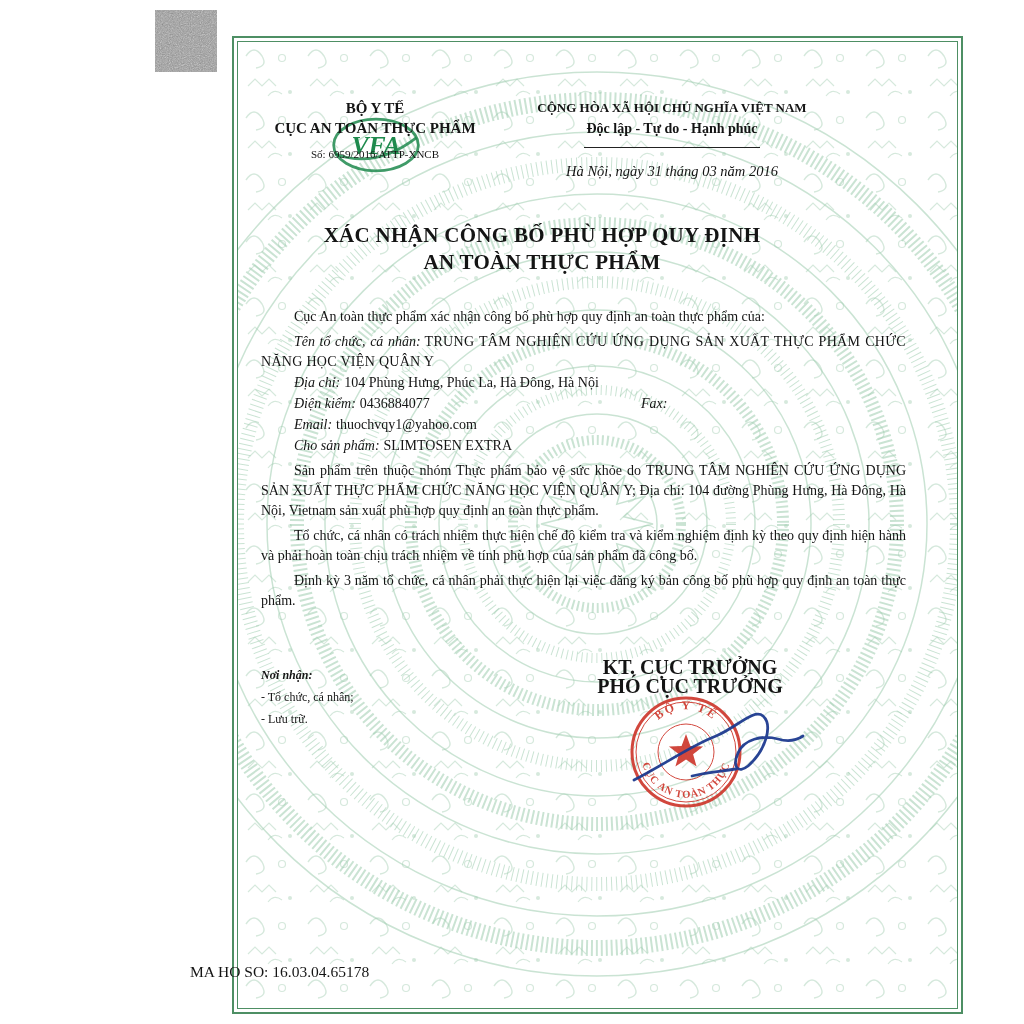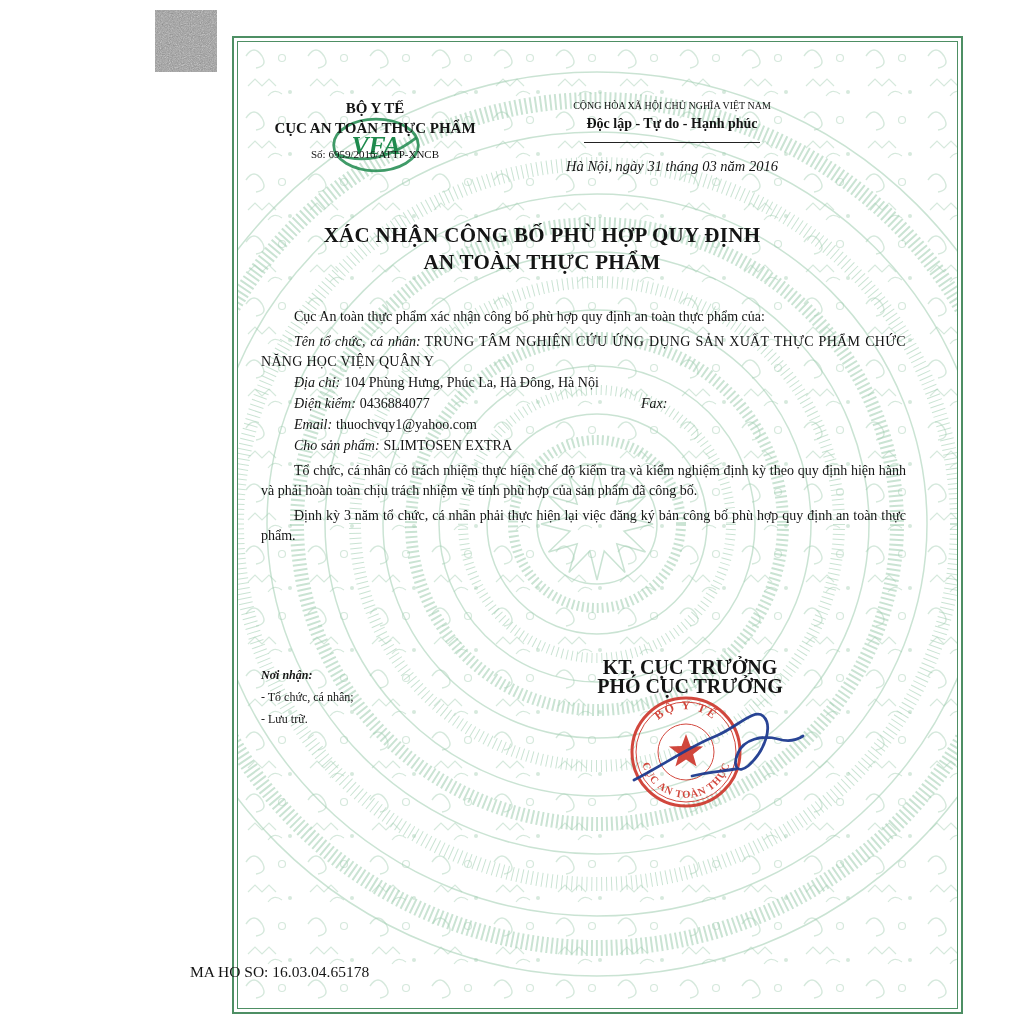--- a/index.html
+++ b/index.html
@@ -18,21 +18,21 @@
              pointer-events:none;z-index:0;}
 
   
   .hdr-left{position:absolute;left:252px;top:100px;width:246px;text-align:center;z-index:2;}
   .hdr-left .l1{font-weight:bold;font-size:15px;}
   .hdr-left .l2{font-weight:bold;font-size:15px;margin-top:3px;}
   .hdr-left .so{font-size:11px;margin-top:11px;}
   .vfa-logo{position:absolute;left:330px;top:114px;width:92px;height:62px;z-index:1;}
 
   .hdr-right{position:absolute;left:512px;top:100px;width:320px;text-align:center;z-index:2;}
-  .hdr-right .l1{font-weight:normal;font-size:10px;}
+  .hdr-right .l1{font-weight:bold;font-size:13px;}
   .hdr-right .l2{font-weight:bold;font-size:14px;margin-top:5px;}
   .underline-span{display:inline-block;padding:0 2px 10px;border-bottom:1.3px solid #222;}
   .hdr-right .date{font-style:italic;font-size:14.5px;margin-top:15px;}
 
   
   .title{position:absolute;left:268px;top:222px;width:548px;text-align:center;
          font-weight:bold;font-size:21px;line-height:27px;letter-spacing:.3px;z-index:2;}
 
   
   .doc-body{position:absolute;left:261px;top:307px;width:645px;font-size:14px;
@@ -142,20 +142,21 @@
     <p class="para indent mt"><i class="lbl">Tên tổ chức, cá nhân:</i><span class="caps">TRUNG TÂM NGHIÊN CỨU ỨNG DỤNG SẢN XUẤT THỰC PHẨM CHỨC NĂNG HỌC VIỆN QUÂN Y</span></p>
 
     <p class="para indent"><i class="lbl">Địa chỉ:</i><span>104 Phùng Hưng, Phúc La, Hà Đông, Hà Nội</span></p>
 
     <p class="para indent phone-row"><i class="lbl">Điện kiểm:</i><span>0436884077</span><i class="fax-lbl">Fax:</i></p>
 
     <p class="para indent"><i class="lbl">Email:</i><span>thuochvqy1@yahoo.com</span></p>
 
     <p class="para indent"><i class="lbl">Cho sản phẩm:</i><span>SLIMTOSEN EXTRA</span></p>
 
+    <p class="para indent mt">Sản phẩm trên thuộc nhóm Thực phẩm bảo vệ sức khỏe do TRUNG TÂM NGHIÊN CỨU ỨNG DỤNG SẢN XUẤT THỰC PHẨM CHỨC NĂNG HỌC VIỆN QUÂN Y; Địa chỉ: 104 đường Phùng Hưng, Hà Đông, Hà Nội, Vietnam sản xuất phù hợp quy định an toàn thực phẩm.</p>
     <p class="para indent mt">Tổ chức, cá nhân có trách nhiệm thực hiện chế độ kiểm tra và kiểm nghiệm định kỳ theo quy định hiện hành và phải hoàn toàn chịu trách nhiệm về tính phù hợp của sản phẩm đã công bố.</p>
     <p class="para indent mt">Định kỳ 3 năm tổ chức, cá nhân phải thực hiện lại việc đăng ký bản công bố phù hợp quy định an toàn thực phẩm.</p>
   </div>
 
   <div class="footer-left">
     <div class="nn">Nơi nhận:</div>
     <div>- Tổ chức, cá nhân;</div>
     <div>- Lưu trữ.</div>
   </div>
 

